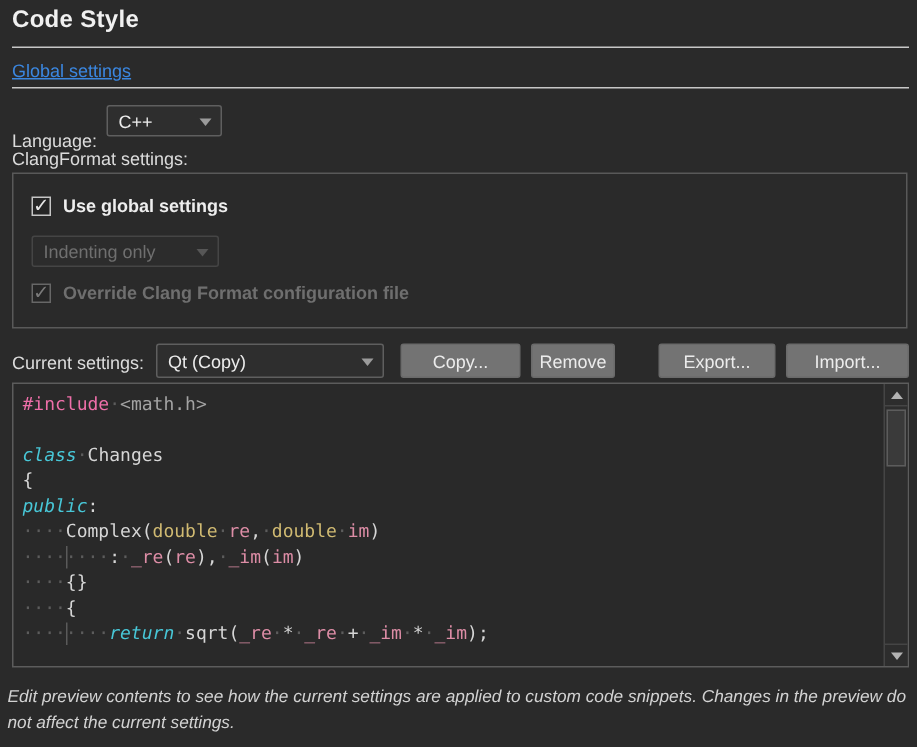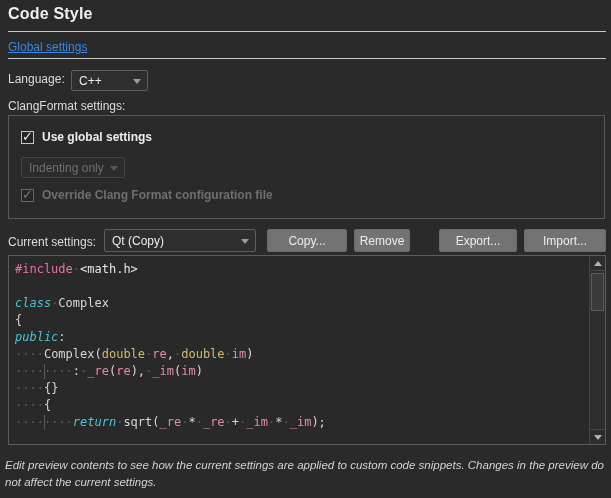--- a/index.html
+++ b/index.html
@@ -55,37 +55,37 @@
   .footer{left:5px;top:457px;width:602px;font-size:11.5px;font-style:italic;color:#d2d2d2;line-height:16.5px;}
 </style>
 </head>
 <body>
 
 <div class="abs page-title">Code Style</div>
 <div class="abs sep sep1"></div>
 <a class="abs link">Global settings</a>
 <div class="abs sep sep2"></div>
 
-<div class="abs lbl" style="left:8px;top:72px;">Language:</div>
+<div class="abs lbl" style="left:8px;top:87px;">Language:</div>
 <div class="abs combo" style="left:71px;top:70px;width:77px;">
   <span>C++</span>
   <span class="arrow"></span>
 </div>
 
 <div class="abs lbl" style="left:8px;top:99px;">ClangFormat settings:</div>
 <div class="abs groupbox"></div>
 
 <div class="abs cbrow checked" style="left:21px;top:130px;" id="cb-use-global">
   <span class="cbbox">
       <span class="tick">✓</span>
     </span>
   <span class="cblabel">Use global settings</span>
 </div>
 
-<div class="abs combo disabled" style="left:21px;top:157px;width:104px;">
+<div class="abs combo disabled" style="left:21px;top:157px;width:125px;">
   <span>Indenting only</span>
   <span class="arrow"></span>
 </div>
 
 <div class="abs cbrow disabled checked" style="left:21px;top:188px;" id="cb-override">
   <span class="cbbox">
       <span class="tick">✓</span>
     </span>
   <span class="cblabel">Override Clang Format configuration file</span>
 </div>
@@ -95,23 +95,23 @@
   <span>Qt (Copy)</span>
   <span class="arrow"></span>
 </div>
 <div class="abs btn" style="left:267px;width:80px;">Copy...</div>
 <div class="abs btn" style="left:354px;width:56px;">Remove</div>
 <div class="abs btn" style="left:439px;width:78px;">Export...</div>
 <div class="abs btn" style="left:524px;width:82px;">Import...</div>
 
 <div class="abs editor">
   <div class="code" id="code">
-      <div class="code-line"><span style="color: rgb(238, 111, 169);">#include</span><span style="color: rgb(92, 92, 92);">·</span><span style="color: #e5e5e5;">&lt;math.h&gt;</span></div>
+      <div class="code-line"><span style="color: rgb(238, 111, 169);">#include</span><span style="color: rgb(92, 92, 92);">·</span><span style="color: #a3a3a3;">&lt;math.h&gt;</span></div>
       <div class="code-line"></div>
-      <div class="code-line"><span style="color: rgb(72, 199, 215); font-style: italic;">class</span><span style="color: rgb(92, 92, 92);">·</span><span style="color: rgb(214, 214, 214);">Complex</span></div>
+      <div class="code-line"><span style="color: rgb(72, 199, 215); font-style: italic;">class</span><span style="color: rgb(92, 92, 92);">·</span><span style="color: rgb(214, 214, 214);">Changes</span></div>
       <div class="code-line"><span style="color: rgb(214, 214, 214);">{</span></div>
       <div class="code-line"><span style="color: rgb(72, 199, 215); font-style: italic;">public</span><span style="color: rgb(214, 214, 214);">:</span></div>
       <div class="code-line"><span style="color: rgb(92, 92, 92);">····</span><span style="color: rgb(214, 214, 214);">Complex(</span><span style="color: rgb(208, 186, 114);">double</span><span style="color: rgb(92, 92, 92);">·</span><span style="color: rgb(221, 141, 166);">re</span><span style="color: rgb(214, 214, 214);">,</span><span style="color: rgb(92, 92, 92);">·</span><span style="color: rgb(208, 186, 114);">double</span><span style="color: rgb(92, 92, 92);">·</span><span style="color: rgb(221, 141, 166);">im</span><span style="color: rgb(214, 214, 214);">)</span></div>
       <div class="code-line guide"><span style="color: rgb(92, 92, 92);">········</span><span style="color: rgb(214, 214, 214);">:</span><span style="color: rgb(92, 92, 92);">·</span><span style="color: rgb(221, 141, 166);">_re</span><span style="color: rgb(214, 214, 214);">(</span><span style="color: rgb(221, 141, 166);">re</span><span style="color: rgb(214, 214, 214);">),</span><span style="color: rgb(92, 92, 92);">·</span><span style="color: rgb(221, 141, 166);">_im</span><span style="color: rgb(214, 214, 214);">(</span><span style="color: rgb(221, 141, 166);">im</span><span style="color: rgb(214, 214, 214);">)</span></div>
       <div class="code-line"><span style="color: rgb(92, 92, 92);">····</span><span style="color: rgb(214, 214, 214);">{}</span></div>
       <div class="code-line"><span style="color: rgb(92, 92, 92);">····</span><span style="color: rgb(214, 214, 214);">{</span></div>
       <div class="code-line guide"><span style="color: rgb(92, 92, 92);">········</span><span style="color: rgb(72, 199, 215); font-style: italic;">return</span><span style="color: rgb(92, 92, 92);">·</span><span style="color: rgb(214, 214, 214);">sqrt(</span><span style="color: rgb(221, 141, 166);">_re</span><span style="color: rgb(92, 92, 92);">·</span><span style="color: rgb(214, 214, 214);">*</span><span style="color: rgb(92, 92, 92);">·</span><span style="color: rgb(221, 141, 166);">_re</span><span style="color: rgb(92, 92, 92);">·</span><span style="color: rgb(214, 214, 214);">+</span><span style="color: rgb(92, 92, 92);">·</span><span style="color: rgb(221, 141, 166);">_im</span><span style="color: rgb(92, 92, 92);">·</span><span style="color: rgb(214, 214, 214);">*</span><span style="color: rgb(92, 92, 92);">·</span><span style="color: rgb(221, 141, 166);">_im</span><span style="color: rgb(214, 214, 214);">);</span></div>
     </div>
   <div class="scrollbar">
     <div class="sb-btn sb-up">

